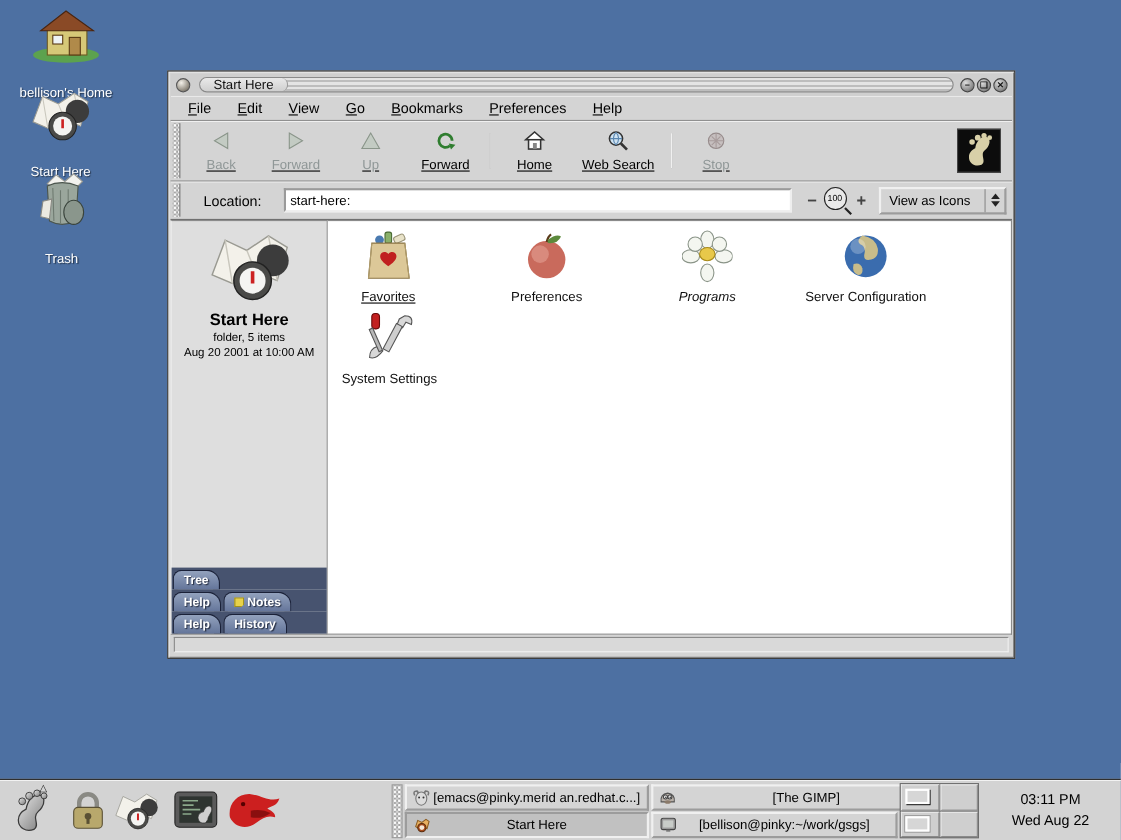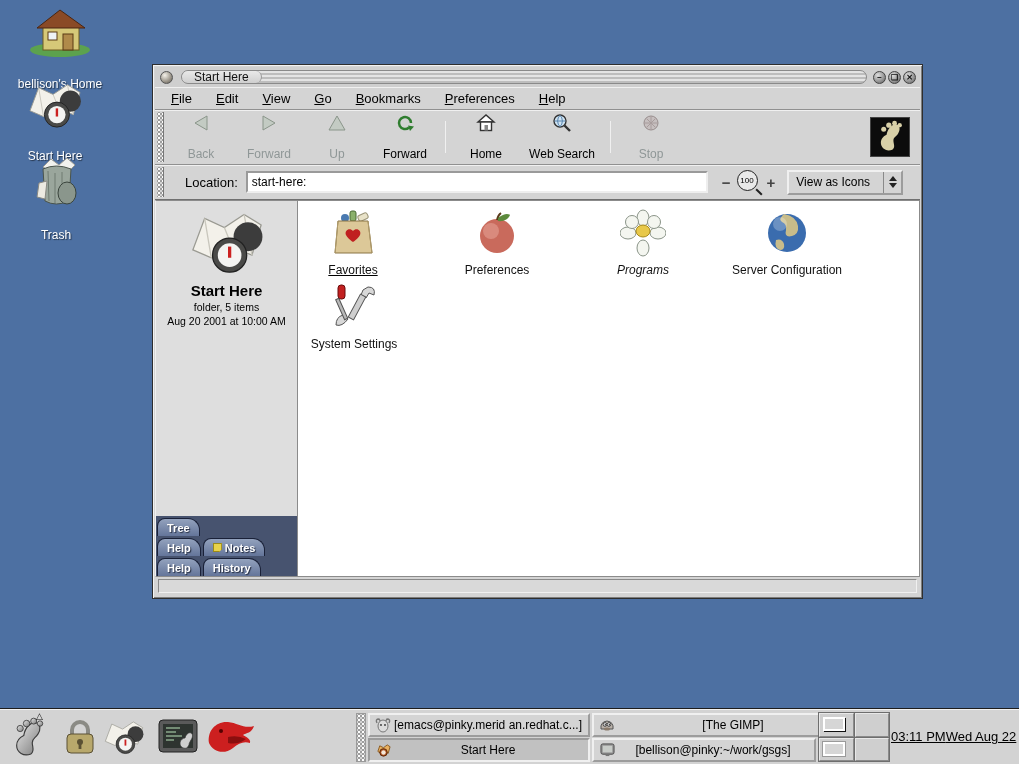--- a/index.html
+++ b/index.html
@@ -31,30 +31,30 @@
   .menubar { height:23px; background:#d4d4d4; border-bottom:1px solid #909090; box-shadow:inset 0 1px 0 #f0f0f0;
              display:flex; align-items:center; padding-left:12px; gap:16px; }
   .menu-item { display:inline-block; font-size:13px; padding:2px 4px; }
   .menu-item::first-letter { text-decoration:underline; }
 
   .toolbar { height:55px; background:#d4d4d4; border-bottom:1px solid #909090; box-shadow:inset 0 1px 0 #f0f0f0;
              display:flex; align-items:center; padding-left:2px; }
   .gripper { width:7px; align-self:stretch; margin:2px 3px 2px 0; border-right:1px solid #777;
              background-image:radial-gradient(circle at 2px 2px, #fdfdfd 1px, #9a9a9a 1.6px, rgba(0,0,0,0) 2px);
              background-size:4px 4px; }
-  .tbtn { width:68px; height:48px; display:flex; flex-direction:column; align-items:center; justify-content:space-between; gap:2px; }
+  .tbtn { width:68px; height:48px; display:flex; flex-direction:column; align-items:center; justify-content:center; gap:2px;text-decoration:underline; }
   .tbtn .tlabel { font-size:12px; }
   .tbtn.disabled .tlabel { color:#8f9797; }
   .tsep { width:1px; height:32px; background:#8a8a8a; border-right:1px solid #f0f0f0; margin:0 6px; }
   .throbber { margin-left:auto; margin-right:10px; width:40px; height:40px; background:#0c0c0c;
               border:1px solid #444; display:flex; align-items:center; justify-content:center; }
 
   .locbar { height:35px; background:#d4d4d4; border-bottom:1px solid #707070; box-shadow:inset 0 1px 0 #f0f0f0;
             display:flex; align-items:center; padding-left:2px; }
-  .loc-label { font-size:13px; margin:0 8px 0 18px; }
+  .loc-label { font-size:13px; margin:0 20px 0 18px; }
   .loc-input { width:462px; height:22px; border:2px inset #eee; background:#fff; font-family:"Liberation Sans",sans-serif;
                font-size:12px; padding:0 4px; }
   .zoomctl { display:flex; align-items:center; gap:6px; margin-left:14px; }
   .zminus, .zplus { font-size:15px; font-weight:bold; color:#444; line-height:1; }
   .zball { position:relative; width:24px; height:24px; }
   .zball .lens { width:21px; height:21px; border:1px solid #222; border-radius:50%; background:#e9e9e9;
                  font-size:8px; display:flex; align-items:center; justify-content:center; }
   .zball .handle { position:absolute; width:8px; height:2px; background:#222; bottom:1px; right:-2px; transform:rotate(45deg); }
   .viewsel { margin-left:12px; height:25px; width:116px; background:#d4d4d4; border:2px outset #f0f0f0;
              display:flex; align-items:center; }
@@ -99,22 +99,22 @@
              display:flex; align-items:center; padding:0 4px; }
   .taskbtn .ticon { width:18px; display:flex; justify-content:center; }
   .taskbtn .tktext { flex:1; text-align:center; font-size:12px; white-space:nowrap; overflow:hidden; }
   .taskbtn.active { border:2px inset #f0f0f0; background:#c1c1c1; }
   .pager { position:absolute; left:818px; top:3px; width:72px; height:50px; border:1px solid #6e6e6e;
            display:grid; grid-template-columns:1fr 1fr; grid-template-rows:1fr 1fr; gap:1px; background:#6e6e6e; }
   .pcell { background:#cfcfcf; border:1px solid #e8e8e8; border-right-color:#8a8a8a; border-bottom-color:#8a8a8a; position:relative; }
   .pcell .pwin { position:absolute; left:3px; top:3px; width:22px; height:14px; background:#d6d6d6;
                  border:2px solid #fff; box-shadow:1px 1px 0 #111; }
   .pcell .pwin.dim { box-shadow:0 0 0 1px #9a9a9a; }
-  .clock { position:absolute; right:0; top:0; width:128px; height:56px; display:flex; flex-direction:row;
-           align-items:center; justify-content:flex-start; font-size:13px; line-height:1.45;text-decoration:underline; }
+  .clock { position:absolute; right:0; top:0; width:128px; height:56px; display:flex; flex-direction:column;
+           align-items:center; justify-content:center; font-size:13px; line-height:1.45; }
 </style>
 </head>
 <body>
 
 <div class="desktop">
 
   <div class="desk-icon" style="left:5px; top:6px;">
     <span>
       <svg width="66" height="52" viewBox="0 0 66 52">
         <ellipse cx="33" cy="44" rx="30" ry="7" fill="#5ca24e"></ellipse>

